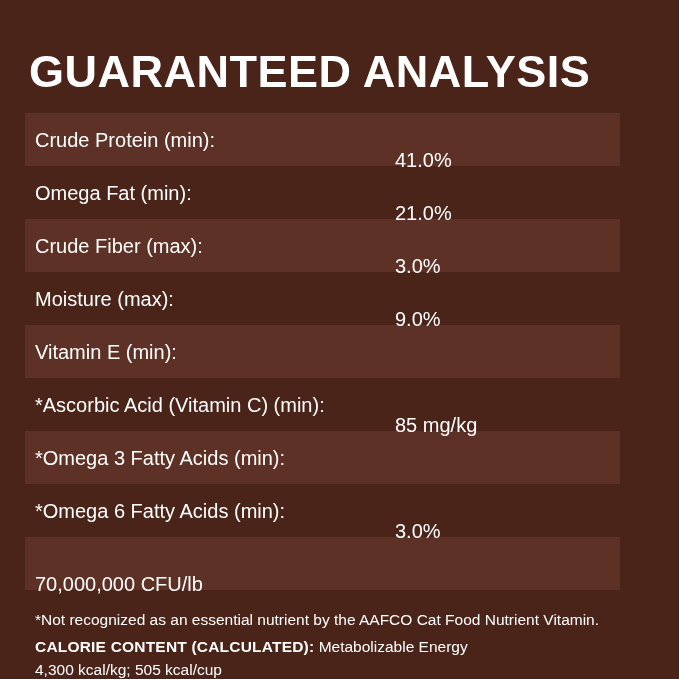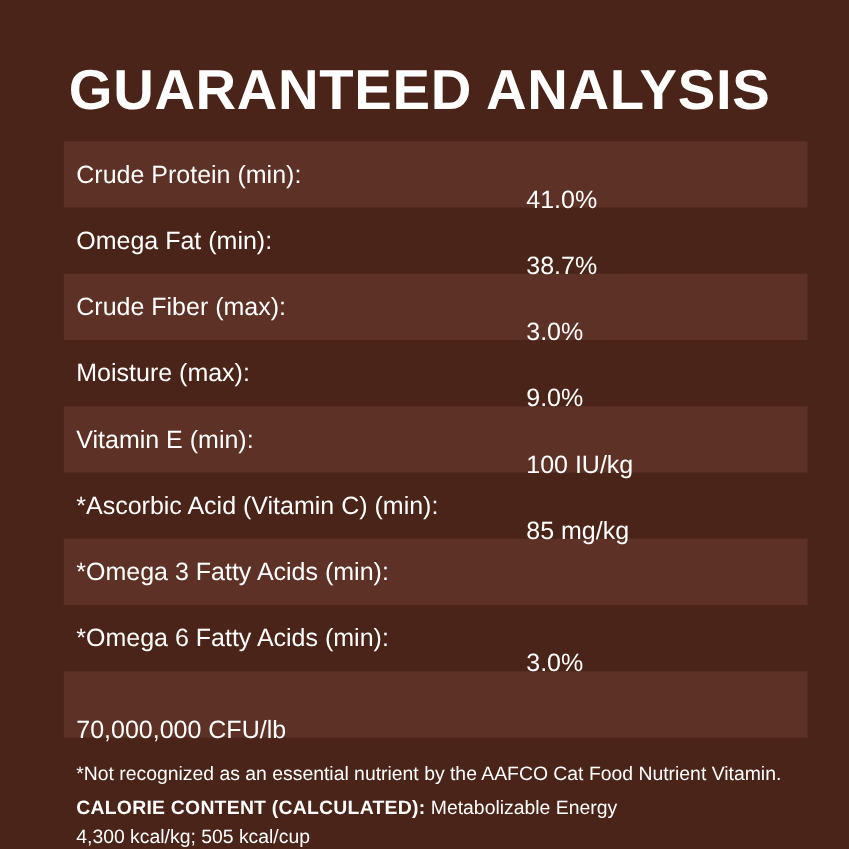--- a/index.html
+++ b/index.html
@@ -14,21 +14,21 @@
     color: #ffffff;
     overflow: hidden;
   }
   .panel {
     position: absolute;
     left: 0;
     top: 0;
     width: 679px;
     height: 679px;
     box-sizing: border-box;
-    padding: 40px 42px 0 51px;
+    padding: 40px 42px 0 25px;
   }
   .title {
     font-size: 45px;
     font-weight: bold;
     letter-spacing: 0.5px;
     line-height: 1.05;
     margin: 8px 0 18px 4px;
     color: #ffffff;
   }
   .table {
@@ -92,36 +92,35 @@
 
   <div class="table">
 
     <div class="row shaded">
       <span class="label">Crude Protein (min):</span>
       <span class="value">41.0%</span>
     </div>
 
     <div class="row">
       <span class="label">Omega Fat (min):</span>
-      <span class="value">38.7%</span>
+      <span class="value">21.0%</span>
     </div>
 
     <div class="row shaded">
       <span class="label">Crude Fiber (max):</span>
       <span class="value">3.0%</span>
     </div>
 
     <div class="row">
       <span class="label">Moisture (max):</span>
       <span class="value">9.0%</span>
     </div>
 
     <div class="row shaded">
       <span class="label">Vitamin E (min):</span>
-      <span class="value">100 IU/kg</span>
     </div>
 
     <div class="row">
       <span class="label">*Ascorbic Acid (Vitamin C) (min):</span>
       <span class="value">85 mg/kg</span>
     </div>
 
     <div class="row shaded">
       <span class="label">*Omega 3 Fatty Acids (min):</span>
     </div>

